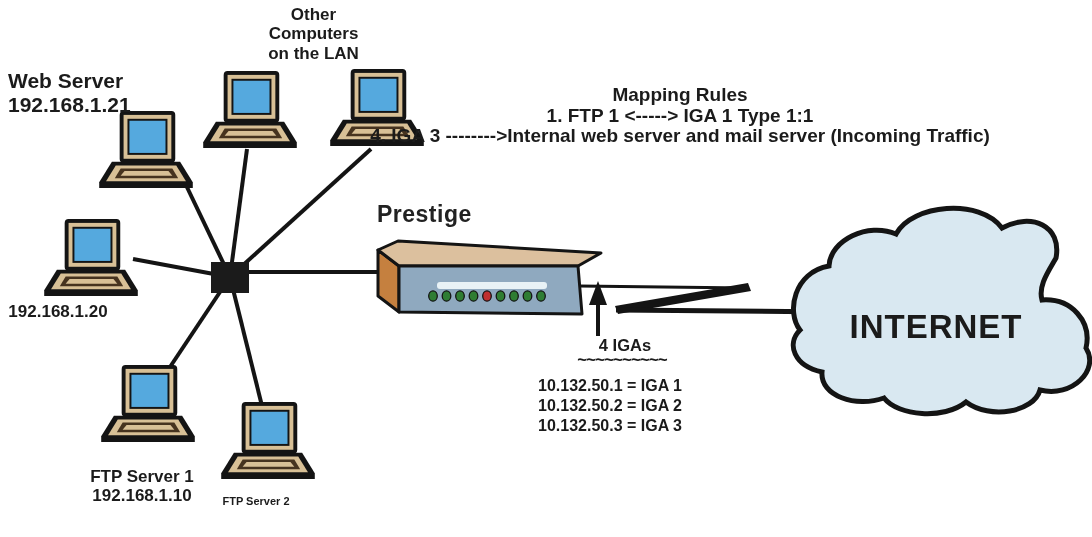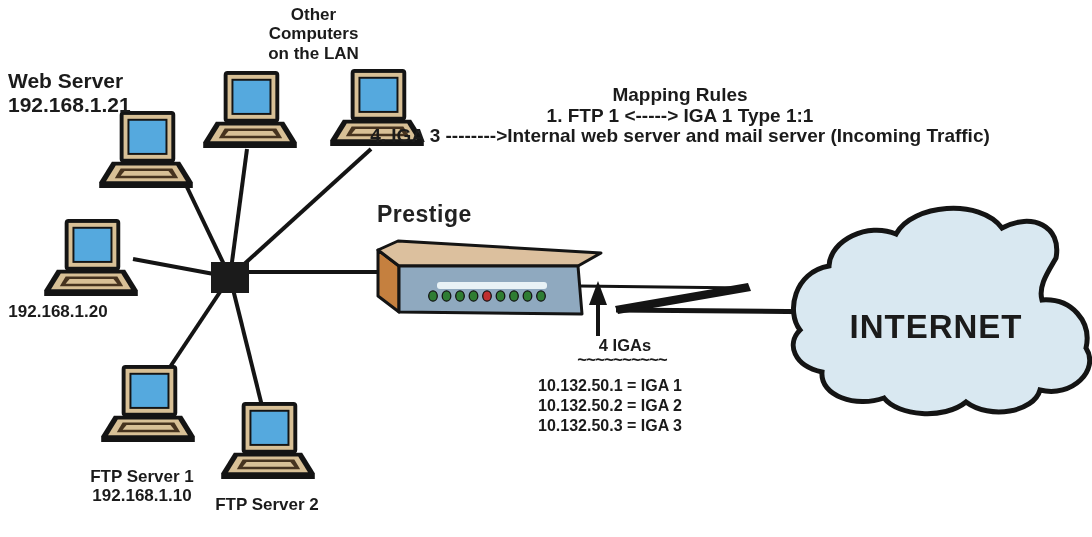--- a/index.html
+++ b/index.html
@@ -7,21 +7,21 @@
          font-family:"Liberation Sans",sans-serif;color:#1b1b1b;}
   .layer{position:absolute;left:0;top:0;}
   .lbl{position:absolute;font-weight:bold;color:#1b1b1b;text-align:center;line-height:1.14;}
   .lbl span{display:block;}
   .nowrap{white-space:nowrap;}
   .lbl-web{left:8px;top:69px;width:112px;font-size:21px;}
   .lbl-other{left:263px;top:5px;width:101px;font-size:17px;}
   .lbl-mail{left:-3px;top:302px;width:122px;font-size:17px;}
   .lbl-mail .ttl{width:72px;margin:0 auto;}
   .lbl-ftp1{left:62px;top:455px;width:160px;font-size:17px;margin-top:12px;}
-  .lbl-ftp2{left:187px;top:495px;width:160px;font-size:17px;}
+  .lbl-ftp2{left:176px;top:495px;width:160px;font-size:11px;}
   .lbl-prestige{left:377px;top:201px;font-size:23px;font-weight:700;letter-spacing:.5px;color:#222;}
   .rules{left:299px;top:85px;width:762px;font-size:19px;line-height:20.5px;}
   .rules div{white-space:nowrap;}
   .lbl-igas{left:625px;top:336px;transform:translateX(-50%);font-size:16.5px;}
   .lbl-squiggle{left:622px;top:350px;transform:translateX(-50%);font-size:17px;letter-spacing:-1px;}
   .ip-list{left:538px;top:376px;text-align:center;font-size:16px;line-height:20px;}
   .ip-list div{white-space:nowrap;}
   .lbl-internet{left:936px;top:308px;transform:translateX(-50%);font-size:33px;letter-spacing:1px;}
 </style>
 </head>

